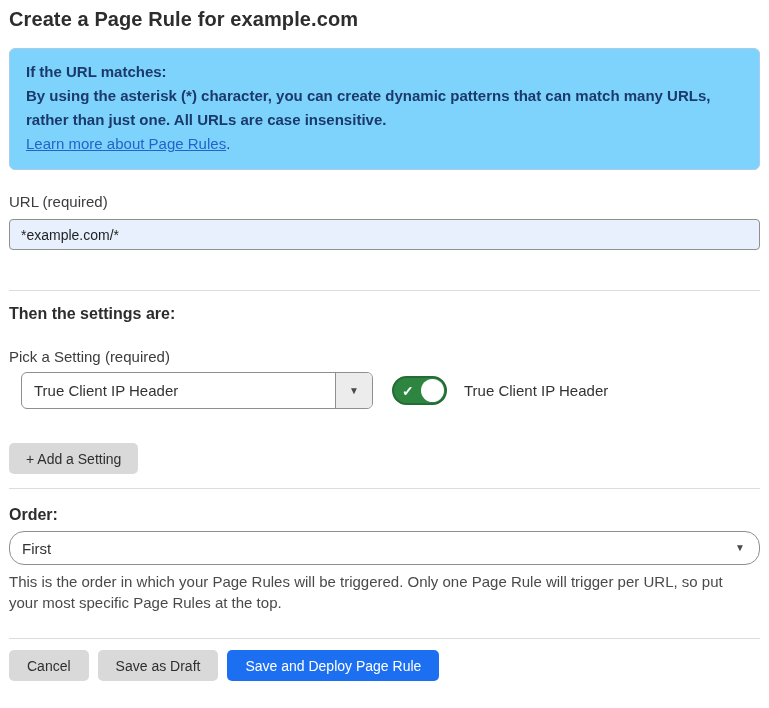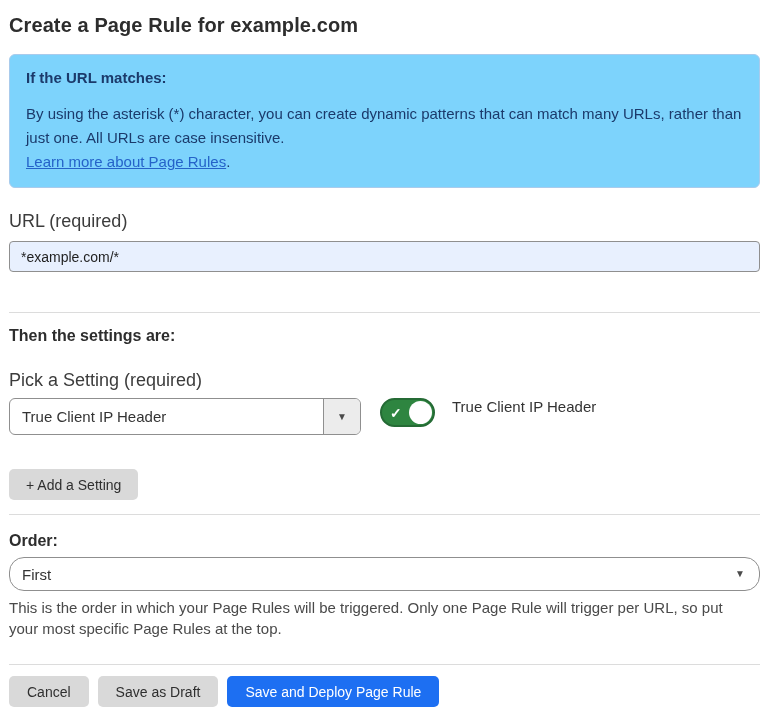--- a/index.html
+++ b/index.html
@@ -5,51 +5,51 @@
   * { box-sizing: border-box; margin: 0; padding: 0; }
   html, body {
     width: 769px;
     background: #ffffff;
     font-family: "Liberation Sans", sans-serif;
     color: #2f2f2f;
   }
   .page {
     width: 769px;
     height: 708px;
-    padding: 14px 9px 0 9px;
+    padding: 8px 9px 0 9px;
     overflow: hidden;
   }
   .page-title {
     font-size: 20px;
     font-weight: bold;
     color: #2d2d2d;
     letter-spacing: 0.1px;
   }
   
   .info-box {
     margin-top: 17px;
     background: #7dd3fc;
     border: 1px solid #a9cbec;
     border-radius: 6px;
     padding: 11px 16px 13px 16px;
     color: #1b3a6b;
     font-size: 15px;
     line-height: 24px;
   }
   .info-heading { font-weight: bold; }
-  .info-body { margin-top: 12px; }
+  .info-body { margin-top: 0px; font-weight: bold; }
   .info-link {
     color: #2563c9;
     text-decoration: underline;
     cursor: pointer;
   }
   .info-link-suffix { color: #1b3a6b; }
   
   .field-label {
-    font-size: 18px;
+    font-size: 15px;
     color: #3c3c3c;
   }
   .url-label { margin-top: 23px; }
   .url-input {
     display: block;
     margin-top: 9px;
     width: 100%;
     height: 31px;
     background: #e8f0fe;
     border: 1px solid #8f8f8f;
@@ -69,21 +69,22 @@
   .section-heading {
     font-size: 16px;
     font-weight: bold;
     color: #2d2d2d;
   }
   .settings-heading { margin-top: 14px; }
   .pick-label { margin-top: 25px; }
   .setting-row {
     margin-top: 7px;
     display: flex;
-    align-items: flex-start;
+    align-items: center;
+    margin-left: 12px;
   }
   
   .dropdown {
     width: 352px;
     height: 37px;
     border: 1px solid #8f8f8f;
     border-radius: 6px;
     display: flex;
     align-items: stretch;
     background: #ffffff;

